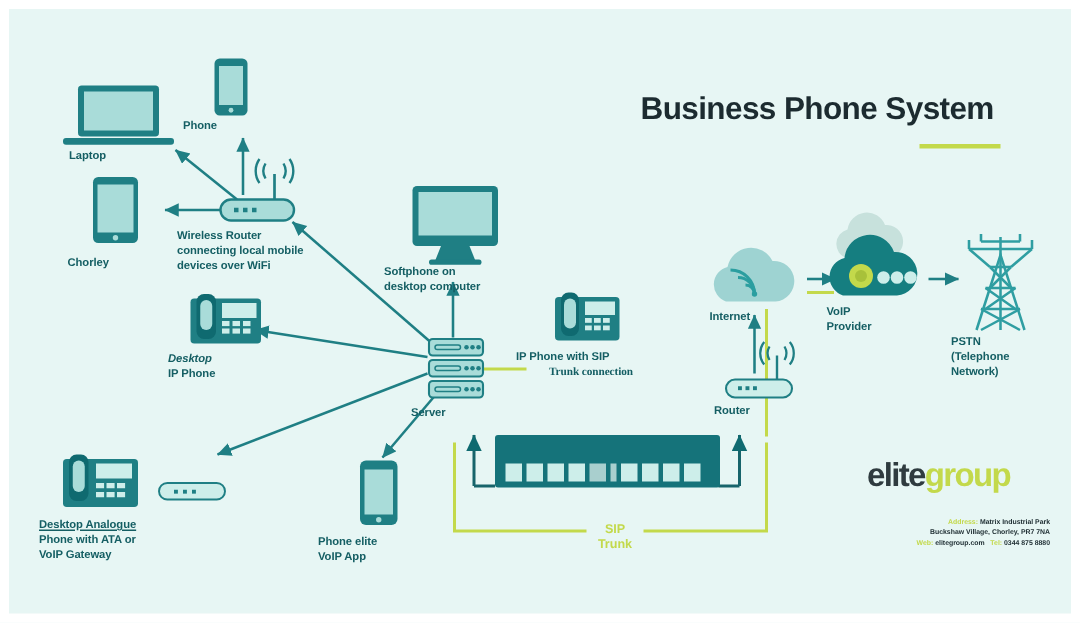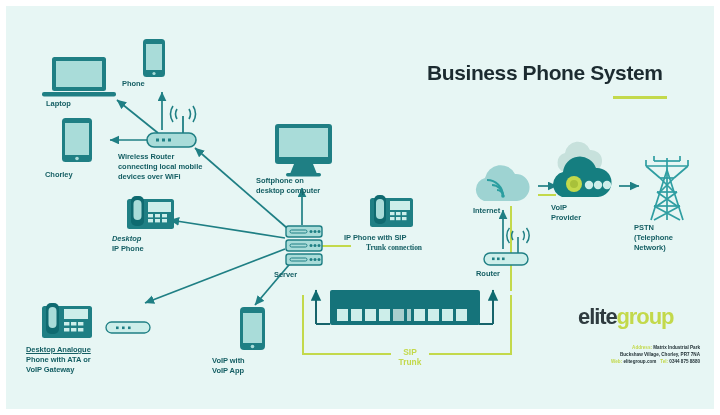--- a/index.html
+++ b/index.html
@@ -317,21 +317,21 @@
       <div class="lbl" style="left:338px; top:237px; width:100px; text-align:center;font-family:Liberation Serif, serif;">Trunk connection</div>
     </div>
 
     <div>
       <div class="lbl" style="left:20px; top:339px; width:110px;text-decoration:underline;">Desktop Analogue</div>
       <div class="lbl" style="left:20px; top:349px; width:110px;">Phone with ATA or</div>
       <div class="lbl" style="left:20px; top:359px; width:110px;">VoIP Gateway</div>
     </div>
 
     <div>
-      <div class="lbl" style="left:206px; top:350px; width:82px;">VoIP with</div>
+      <div class="lbl" style="left:206px; top:350px; width:82px;">Phone elite</div>
       <div class="lbl" style="left:206px; top:360px; width:82px;">VoIP App</div>
     </div>
 
 
     <div>
       <div style="position:absolute; left:374px; top:341px; width:60px; text-align:center; color:#c3d94b; font-size:8.4px; font-weight:bold;">SIP</div>
       <div style="position:absolute; left:374px; top:351px; width:60px; text-align:center; color:#c3d94b; font-size:8.4px; font-weight:bold;">Trunk</div>
     </div>
 
     <div class="lbl" style="left:470px; top:263px; width:60px;">Router</div>

